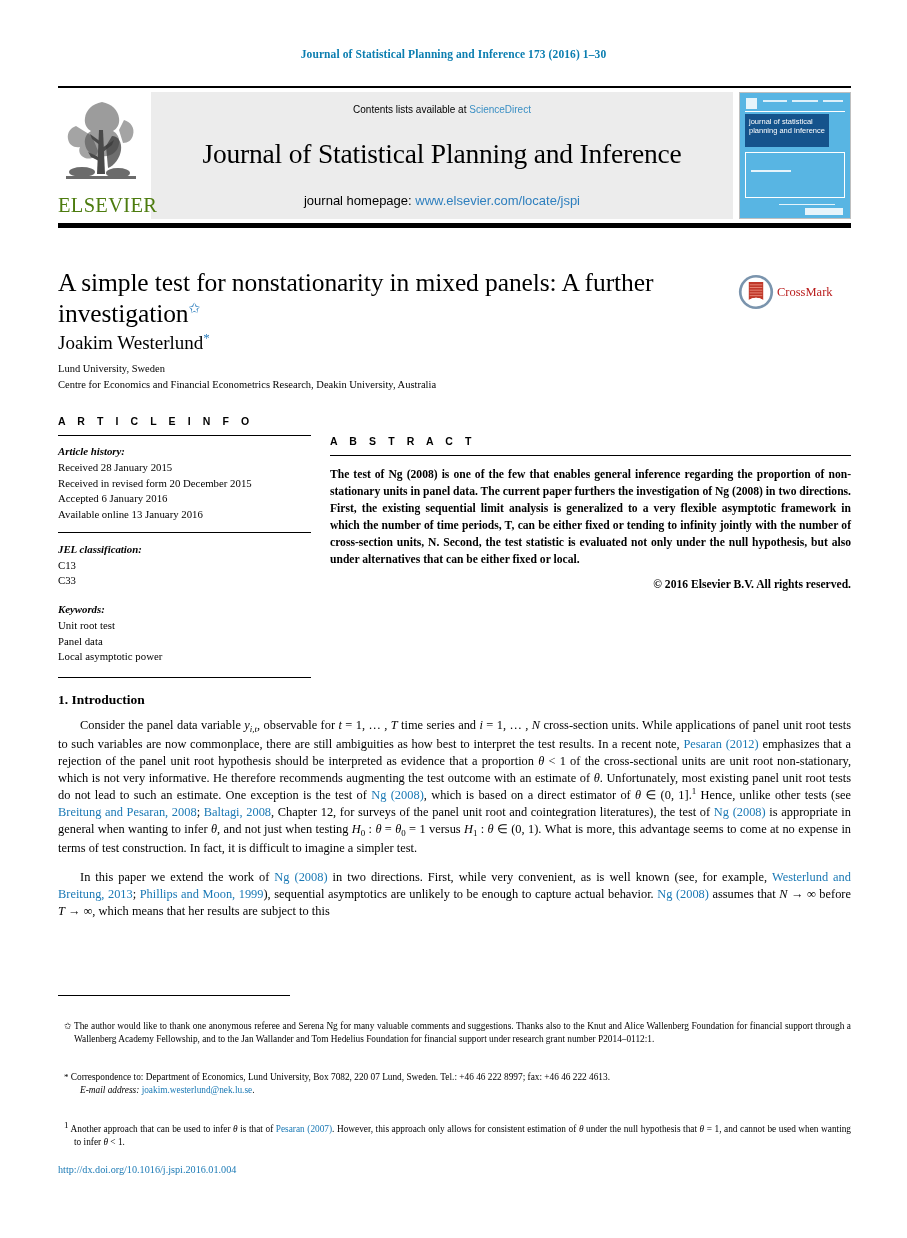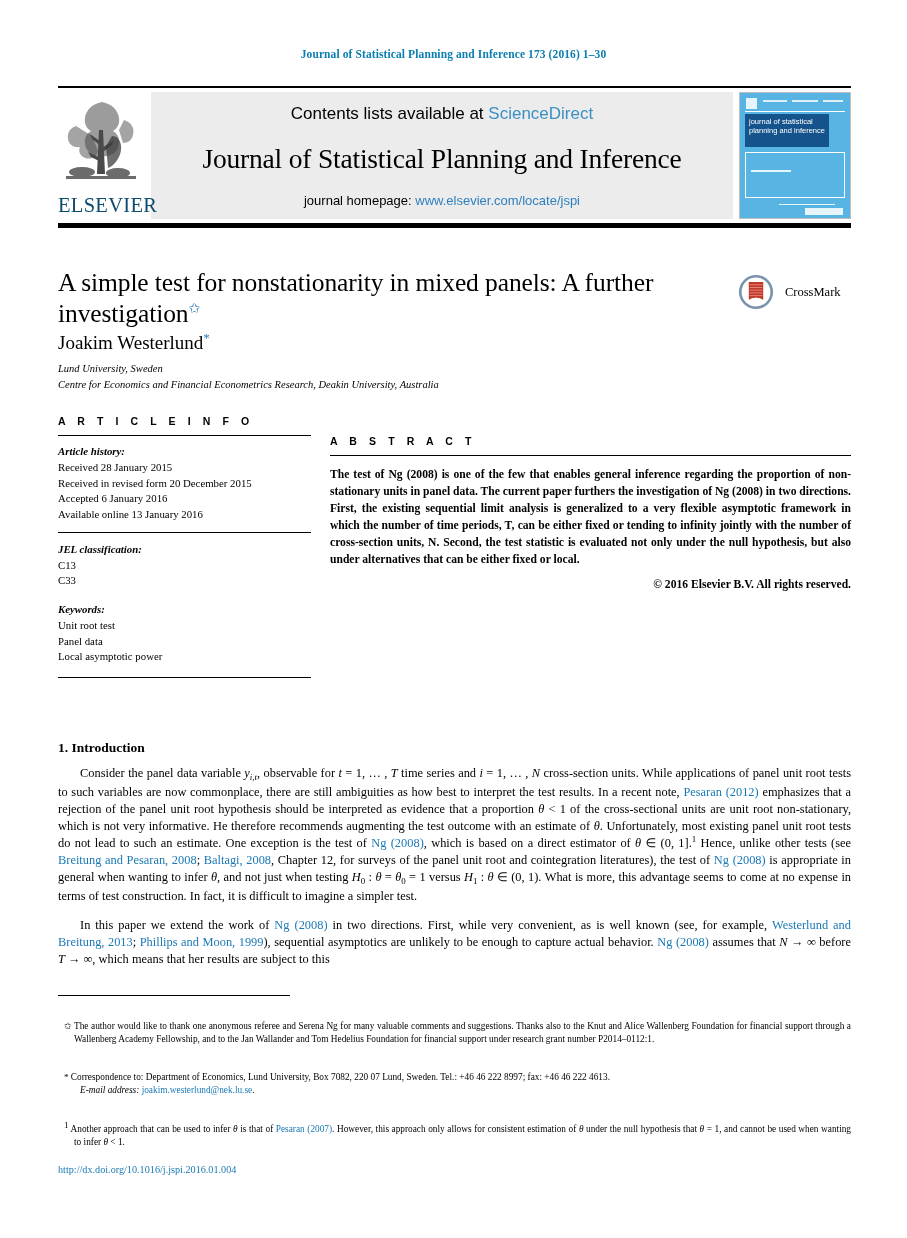--- a/index.html
+++ b/index.html
@@ -22,29 +22,29 @@
   }
 
   
   .masthead { position:absolute; top:86px; left:58px; width:793px; }
   .rule-top { border-top:2.6px solid #000; width:100%; }
   .mast-body { display:flex; align-items:stretch; height:127px; margin-top:4px; }
   .elsevier-logo { width:87px; flex:0 0 87px; position:relative; }
   .tree { position:absolute; left:4px; top:4px; width:78px; height:92px; }
   .elsevier-word {
     position:absolute; left:0px; bottom:4px; width:86px;
-    color:#0c4a6e; font-family:"Liberation Serif", serif;
+    color:#4d7c0f; font-family:"Liberation Serif", serif;
     font-size:20.5px; letter-spacing:0.3px; text-align:center; line-height:1;
   }
   .mast-center {
     flex:1 1 auto; background:#ececec; margin:0 6px 0 6px;
     display:flex; flex-direction:column; align-items:center; justify-content:space-between;
     padding:12px 0 11px 0;
   }
-  .contents-line { font-size:17px; font-family:"Liberation Sans", sans-serif; }
+  .contents-line { font-size:10px; font-family:"Liberation Sans", sans-serif; }
   .sciencedirect { color:#3a8fc4; }
   .journal-title {
     font-size:27.5px; font-family:"Liberation Serif", serif; letter-spacing:-0.2px;
   }
   .homepage-line { font-size:13px; font-family:"Liberation Sans", sans-serif; }
   .homepage-url { color:#2e7fbe; }
   .cover { flex:0 0 112px; width:112px; position:relative; }
   .cover-card {
     position:absolute; inset:0; background:#58b5e3;
     border:1px solid #bfbfbf;
@@ -71,45 +71,45 @@
 
   
   .titleblock { position:absolute; top:268px; left:58px; width:793px; }
   .art-title {
     font-size:25.5px; line-height:1.21; width:660px;
     font-family:"Liberation Serif", serif; letter-spacing:-0.1px;
   }
   .star-mark { color:#2e7fbe; font-size:14px; vertical-align:super; }
   .crossmark { position:absolute; right:8px; top:4px; width:105px; height:40px; display:flex; align-items:center; }
   .cm-circle { width:36px; height:36px; flex:0 0 36px; }
-  .cm-text { font-family:"Liberation Serif", serif; font-size:12.5px; margin-left:11px; color:#000000; }
+  .cm-text { font-family:"Liberation Serif", serif; font-size:12.5px; margin-left:3px; color:#b91c1c; }
   .author { font-size:19px; font-family:"Liberation Serif", serif; }
   .author .aster { color:#2e7fbe; font-size:13px; vertical-align:super; }
-  .affil { margin-top:7px; font-size:10.5px; font-style:italic; line-height:1.45; }
+  .affil { margin-top:7px; font-size:10.5px; line-height:1.45; }
 
   
   .infoblock { position:absolute; top:415px; left:58px; width:253px; }
   .abstractblock { position:absolute; top:435px; left:330px; width:521px; }
   .sechead {
     font-family:"Liberation Sans", sans-serif; font-weight:bold;
     font-size:10.5px; letter-spacing:4.6px;
   }
   .hr-thin { border-top:1.6px solid #000; margin-top:8px; }
   .hr-thin2 { border-top:1.2px solid #000; margin:9px 0 9px 0; }
   .info-group { font-size:10.8px; line-height:1.46; margin-top:8px; }
   .info-label { font-style:italic; font-weight:bold; }
   .abstract-body {
     font-size:11.6px; line-height:1.47; text-align:justify; margin-top:10px;
     font-family:"Liberation Serif", serif; font-weight:bold;
   }
   .abstract-copy { text-align:right; margin-top:10px; font-size:11.6px; font-weight:bold; }
   .info-rule-end { border-top:1.2px solid #000; margin-top:12px; }
 
   
-  .bodyblock { position:absolute; top:692px; left:58px; width:793px;margin-top:48px; }
+  .bodyblock { position:absolute; top:692px; left:58px; width:793px; }
   .h1 { font-size:13.5px; font-weight:bold; font-family:"Liberation Serif", serif; }
   .para {
     font-size:12.4px; line-height:1.345; text-align:justify; margin-top:9px;
     text-indent:22px;
   }
   .lk { color:#1a79b5; }
   i { }
   sup { font-size:0.72em; vertical-align:super; }
   sub { font-size:0.72em; vertical-align:sub; }
 

